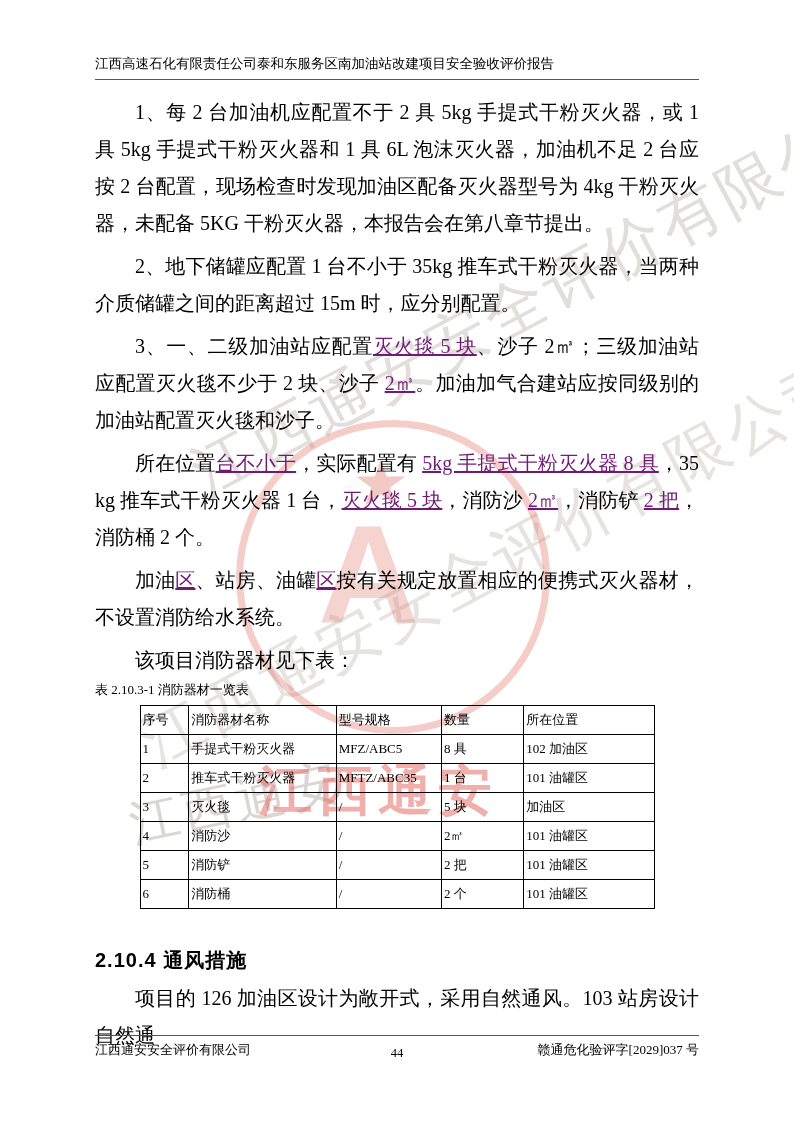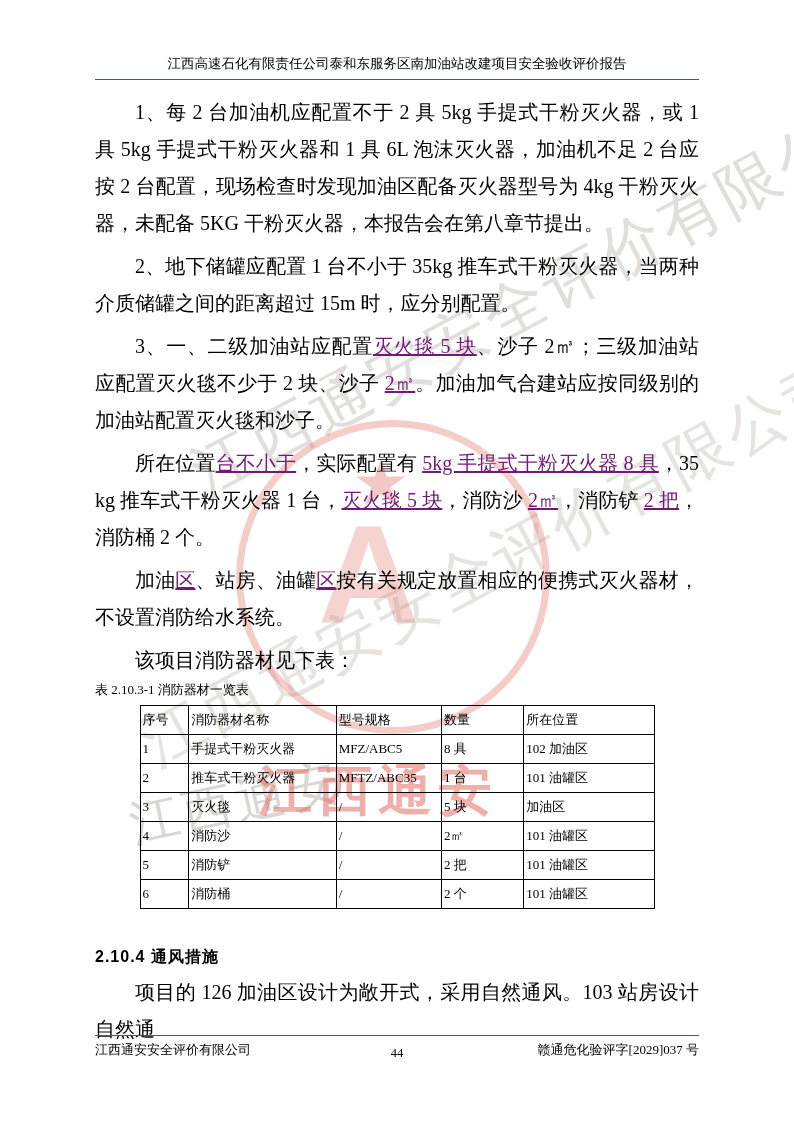--- a/index.html
+++ b/index.html
@@ -104,21 +104,21 @@
     white-space: nowrap;
   }
   
   .content {
     position: relative;
     z-index: 2;
     padding: 0 95px;
   }
   .header {
     padding-top: 55px;
-    text-align: center;
+    text-align: left;
   }
   .header-title {
     font-size: 13.5px;
     font-family: "Liberation Serif", serif;
     letter-spacing: 0px;
   }
   .header-rule {
     margin-top: 6px;
     border-bottom: 1.6px solid #b03030;
     height: 0;
@@ -158,21 +158,21 @@
   }
   table.fire-table th { font-size: 13px; }
   .col1 { width: 46px; }
   .col2 { width: 152px; }
   .col3 { width: 102px; margin-top: 32px; }
   .col4 { width: 82px; }
   .col5 { width: 133px; }
 
   h2.section {
     font-family: "Liberation Sans", "DejaVu Sans", sans-serif;
-    font-size: 16px;
+    font-size: 20px;
     font-weight: bold;
     margin: 38px 0 0 0;
     letter-spacing: 1px;
   }
   
   .page-number {
     position: absolute;
     top: 1046px;
     left: 0;
     width: 794px;

